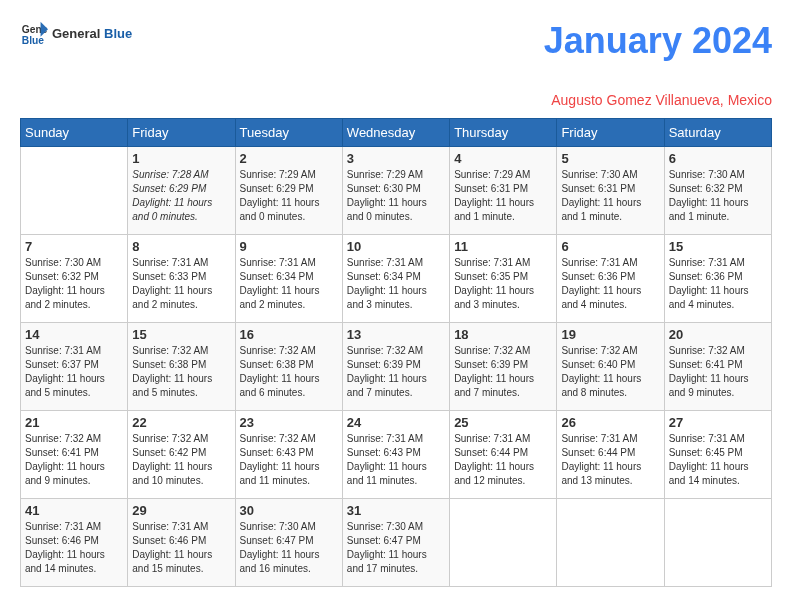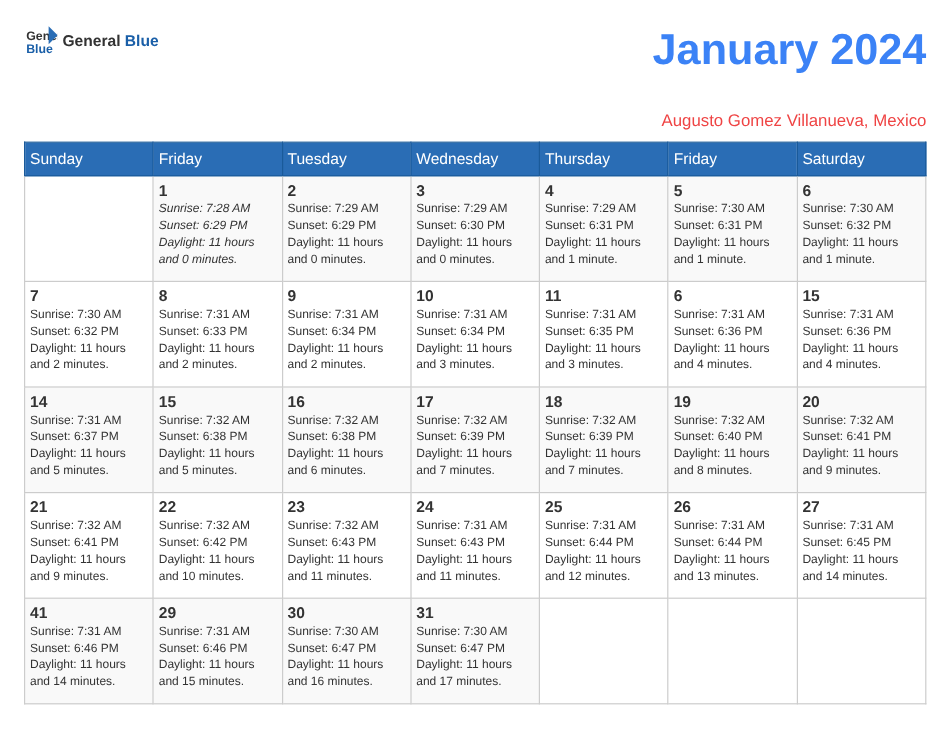--- a/index.html
+++ b/index.html
@@ -228,21 +228,21 @@
 and 5 minutes.</div>
         </td>
         <td>
           <span class="day-number">16</span>
           <div class="day-info" style="white-space: pre-line;">Sunrise: 7:32 AM
 Sunset: 6:38 PM
 Daylight: 11 hours
 and 6 minutes.</div>
         </td>
         <td>
-          <span class="day-number">17</span>
+          <span class="day-number">13</span>
           <div class="day-info" style="white-space: pre-line;">Sunrise: 7:32 AM
 Sunset: 6:39 PM
 Daylight: 11 hours
 and 7 minutes.</div>
         </td>
         <td>
           <span class="day-number">18</span>
           <div class="day-info" style="white-space: pre-line;">Sunrise: 7:32 AM
 Sunset: 6:39 PM
 Daylight: 11 hours

